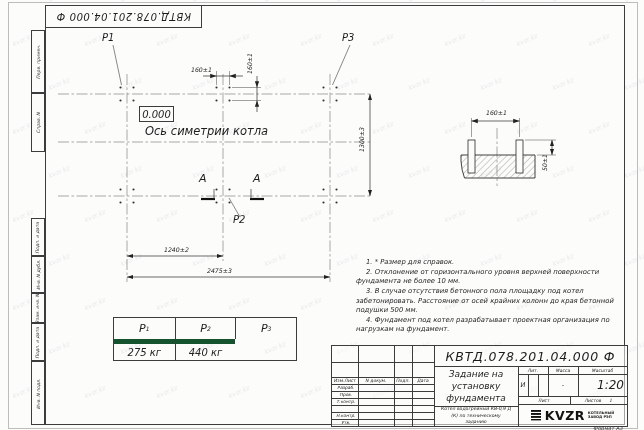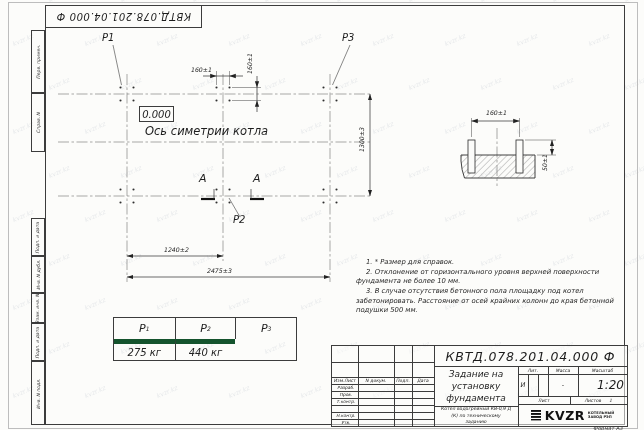--- a/index.html
+++ b/index.html
@@ -329,20 +329,21 @@
         <sub>3</sub>
       </div>
     <div class="lc vl bt">275 кг</div>
     <div class="lc vl bt bl">440 кг</div>
   </div>
 
   <div class="notes">
     <p>1. * Размер для справок.</p>
     <p>2. Отклонение от горизонтального уровня верхней поверхности фундамента не более 10 мм.</p>
     <p>3. В случае отсутствия бетонного пола площадку под котел забетонировать. Расстояние от осей крайних колонн до края бетонной подушки 500 мм.</p>
+    <p>4. Фундамент под котел разрабатывает проектная организация по нагрузкам на фундамент.</p>
   </div>
 
   <div class="tb">
 
     <div class="v" style="left:26px;top:0;height:80px;"></div>
     <div class="v" style="left:62px;top:0;height:80px;"></div>
     <div class="v" style="left:80px;top:0;height:80px;"></div>
     <div class="v" style="left:102px;top:0;height:80px;"></div>
     <div class="v" style="left:186px;top:20px;height:60px;"></div>
     <div class="v" style="left:216px;top:20px;height:30px;"></div>

